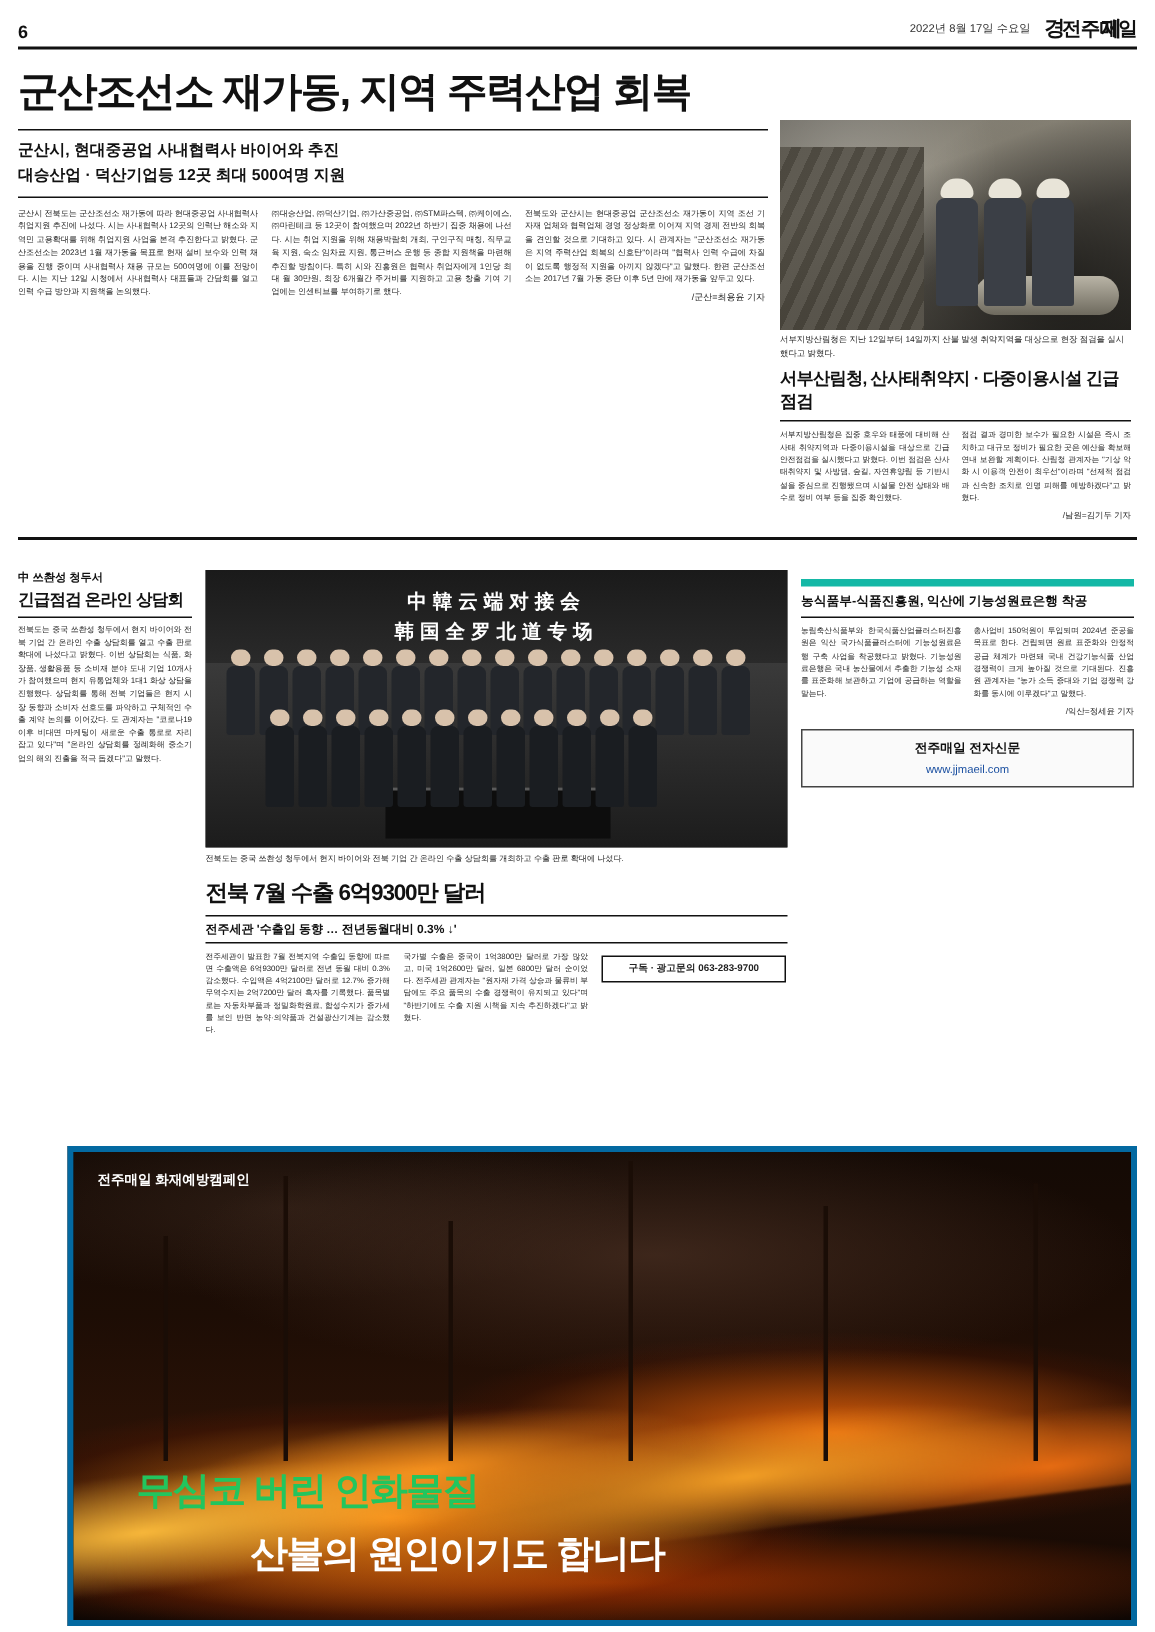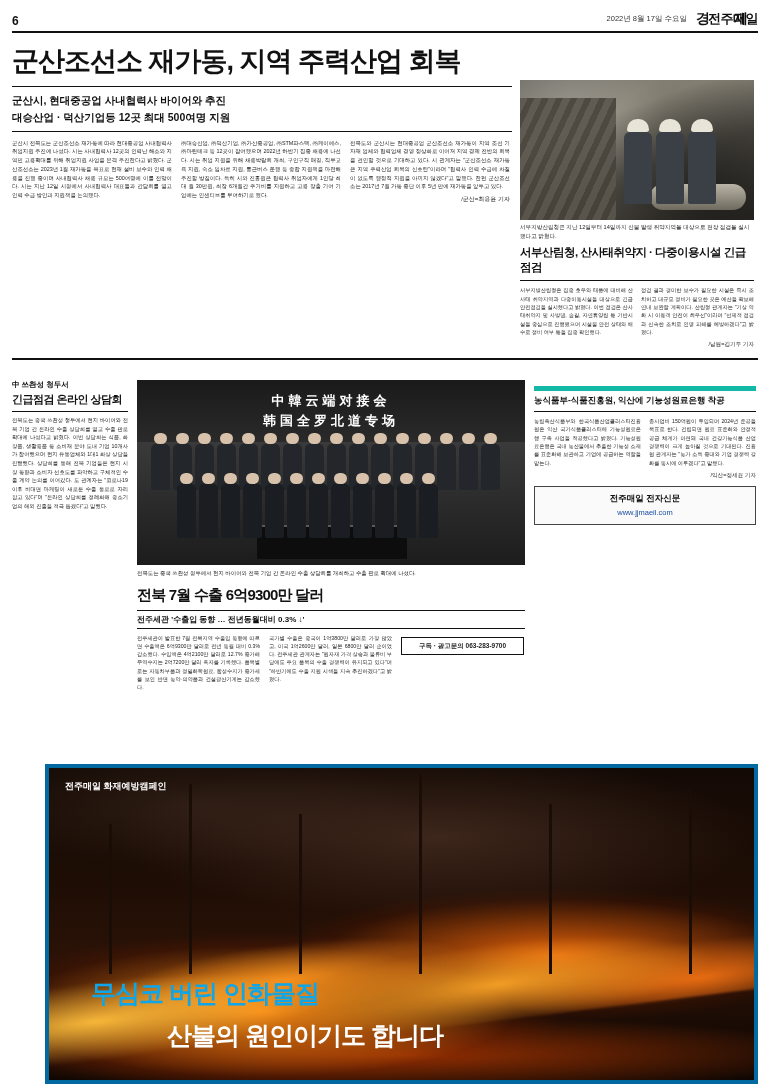--- a/index.html
+++ b/index.html
@@ -133,21 +133,21 @@
                   radial-gradient(ellipse 40% 50% at 35% 45%, rgba(255,150,30,.9), transparent 60%),
                   radial-gradient(ellipse 45% 55% at 62% 70%, rgba(255,170,40,.9), transparent 62%),
                   radial-gradient(ellipse 40% 50% at 88% 85%, rgba(255,120,20,.85), transparent 62%);
       transform: rotate(-7deg); filter: blur(1px);
   }
   .smoke { position:absolute; inset:0; background:
       radial-gradient(ellipse 70% 40% at 55% 22%, rgba(90,60,45,.55), transparent 65%),
       radial-gradient(ellipse 50% 30% at 20% 12%, rgba(70,48,36,.45), transparent 65%); }
   .tree { position:absolute; bottom:34%; width:3px; background:#1a0d06; }
   .camp-label { position:absolute; left:16px; top:12px; font-size:9px; color:#fff; font-weight:bold; }
-  .camp-l1 { position:absolute; left:42px; bottom:70px; font-size:25px; color:#0ea5e9; font-weight:bold; letter-spacing:-1px; }
+  .camp-l1 { position:absolute; left:42px; bottom:70px; font-size:25px; color:#22c55e; font-weight:bold; letter-spacing:-1px; }
   .camp-l2 { position:absolute; left:118px; bottom:28px; font-size:25px; color:#fff; font-weight:bold; letter-spacing:-1px; }
 </style>
 </head>
 <body>
 
 <div class="page">
 
   <div class="masthead" style="position:relative;">
     <div class="page-no">6</div>
     <div class="section-name">경 제</div>

